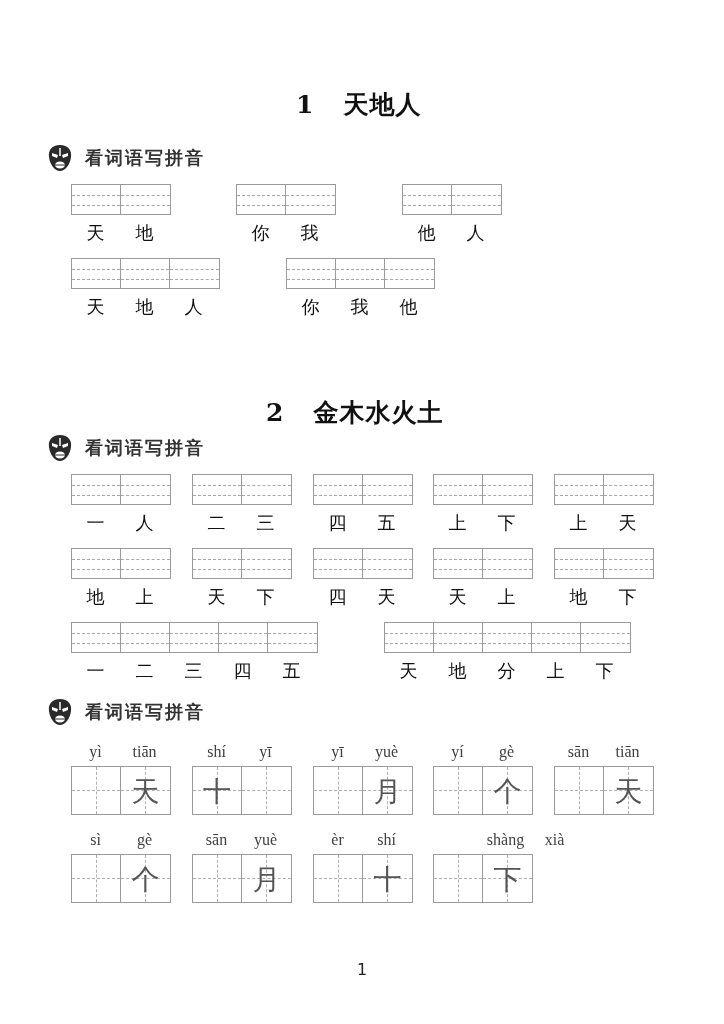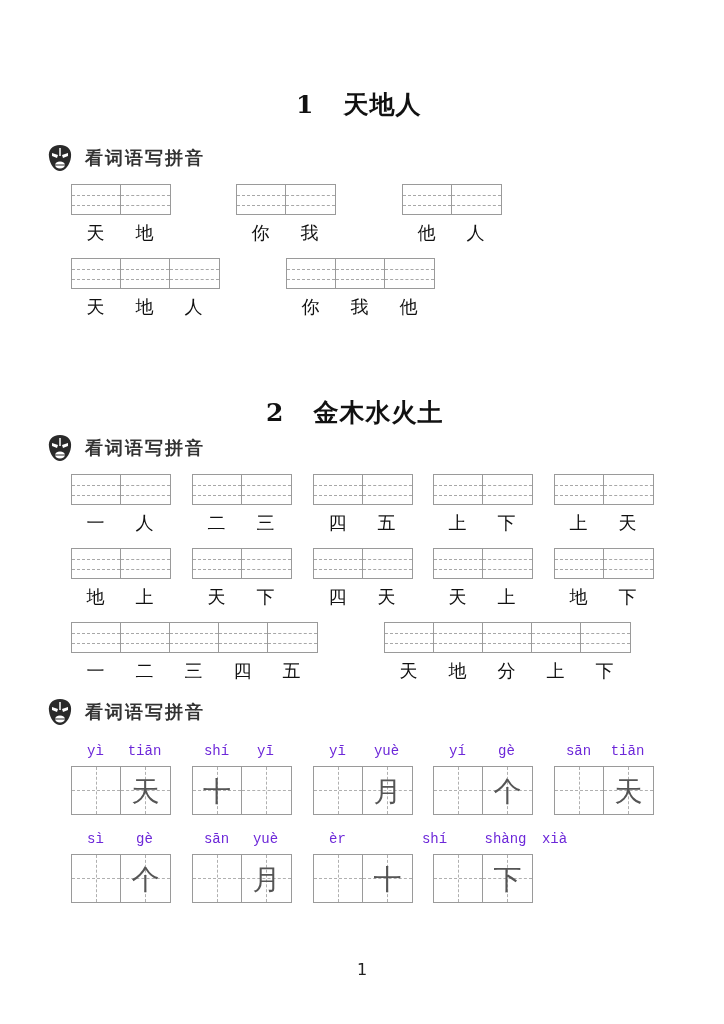--- a/index.html
+++ b/index.html
@@ -24,22 +24,22 @@
         font-size: 18px; color: #111; }
   
   .tgrid { position: absolute; display: flex; border: 1px solid #9a9a9a; height: 49px; box-sizing: border-box; }
   .tcell { width: 49px; height: 100%; position: relative; box-sizing: border-box; border-right: 1px solid #9a9a9a; }
   .tcell:last-child { border-right: none; }
   .tcell::before { content: ""; position: absolute; left: 0; right: 0; top: 23px; border-top: 1px dashed #b0b0b0; }
   .tcell::after { content: ""; position: absolute; top: 0; bottom: 0; left: 24px; border-left: 1px dashed #b0b0b0; }
   .tchar { position: absolute; left: 0; right: 0; top: 6px; text-align: center; font-size: 28px;
            color: #555; font-family: "DejaVu Sans", "Liberation Sans", sans-serif; z-index: 1; }
   .py-row { position: absolute; display: flex; }
-  .py { width: 49px; text-align: center; font-family: Liberation Mono, monospace;
-        font-size: 14px; color: #6d28d9; }
+  .py { width: 49px; text-align: center; font-family: Liberation Serif, serif;
+        font-size: 16px; color: #404040; }
   .page-num { font-family: "DejaVu Sans", "Liberation Sans", sans-serif; font-size: 16px; color: #222; }
 </style>
 </head>
 <body>
 
 <svg width="0" height="0" style="position:absolute">
   <defs>
     <symbol id="mask-sym" viewBox="0 0 26 28">
       <path d="M13 1 C5 1 1 6 2 13 C3 21 8 27 13 27 C18 27 23 21 24 13 C25 6 21 1 13 1Z" fill="#2a2a2a"></path>
       <path d="M5 9 L11 11 L10 14 L5 12Z M21 9 L15 11 L16 14 L21 12Z" fill="#fff"></path>
@@ -319,21 +319,21 @@
   </div>
 <div class="tgrid" style="left:192px; top:854px;">
     <div class="tcell">
       <span class="tchar"></span>
     </div>
     <div class="tcell">
       <span class="tchar">月</span>
     </div>
   </div>
 
-<div class="py-row" style="left:313px; top:831px;gap:48px;">
+<div class="py-row" style="left:313px; top:831px;">
     <span class="py">èr</span>
     <span class="py">shí</span>
   </div>
 <div class="tgrid" style="left:313px; top:854px;">
     <div class="tcell">
       <span class="tchar"></span>
     </div>
     <div class="tcell">
       <span class="tchar">十</span>
     </div>

